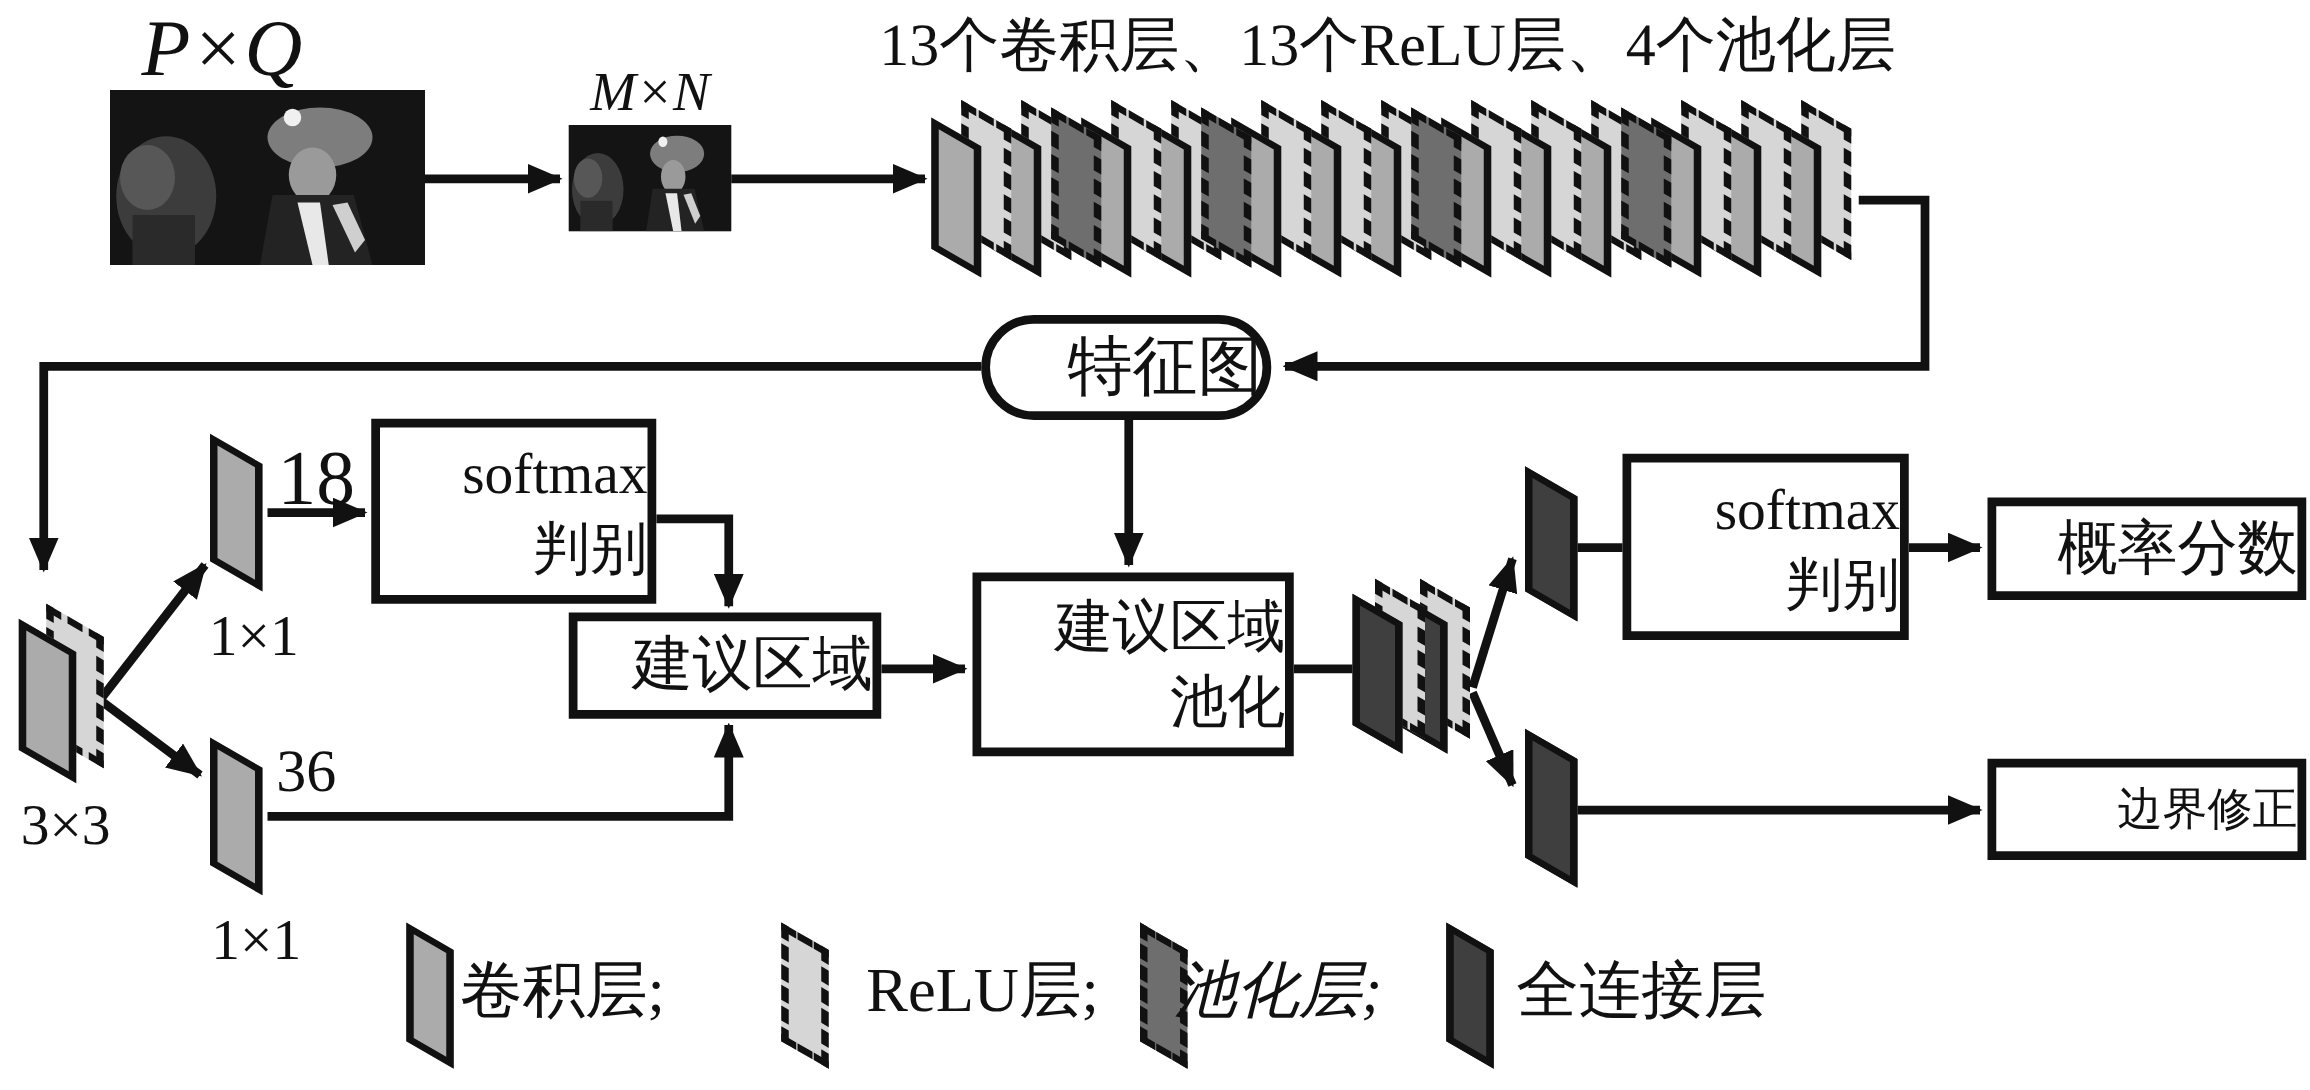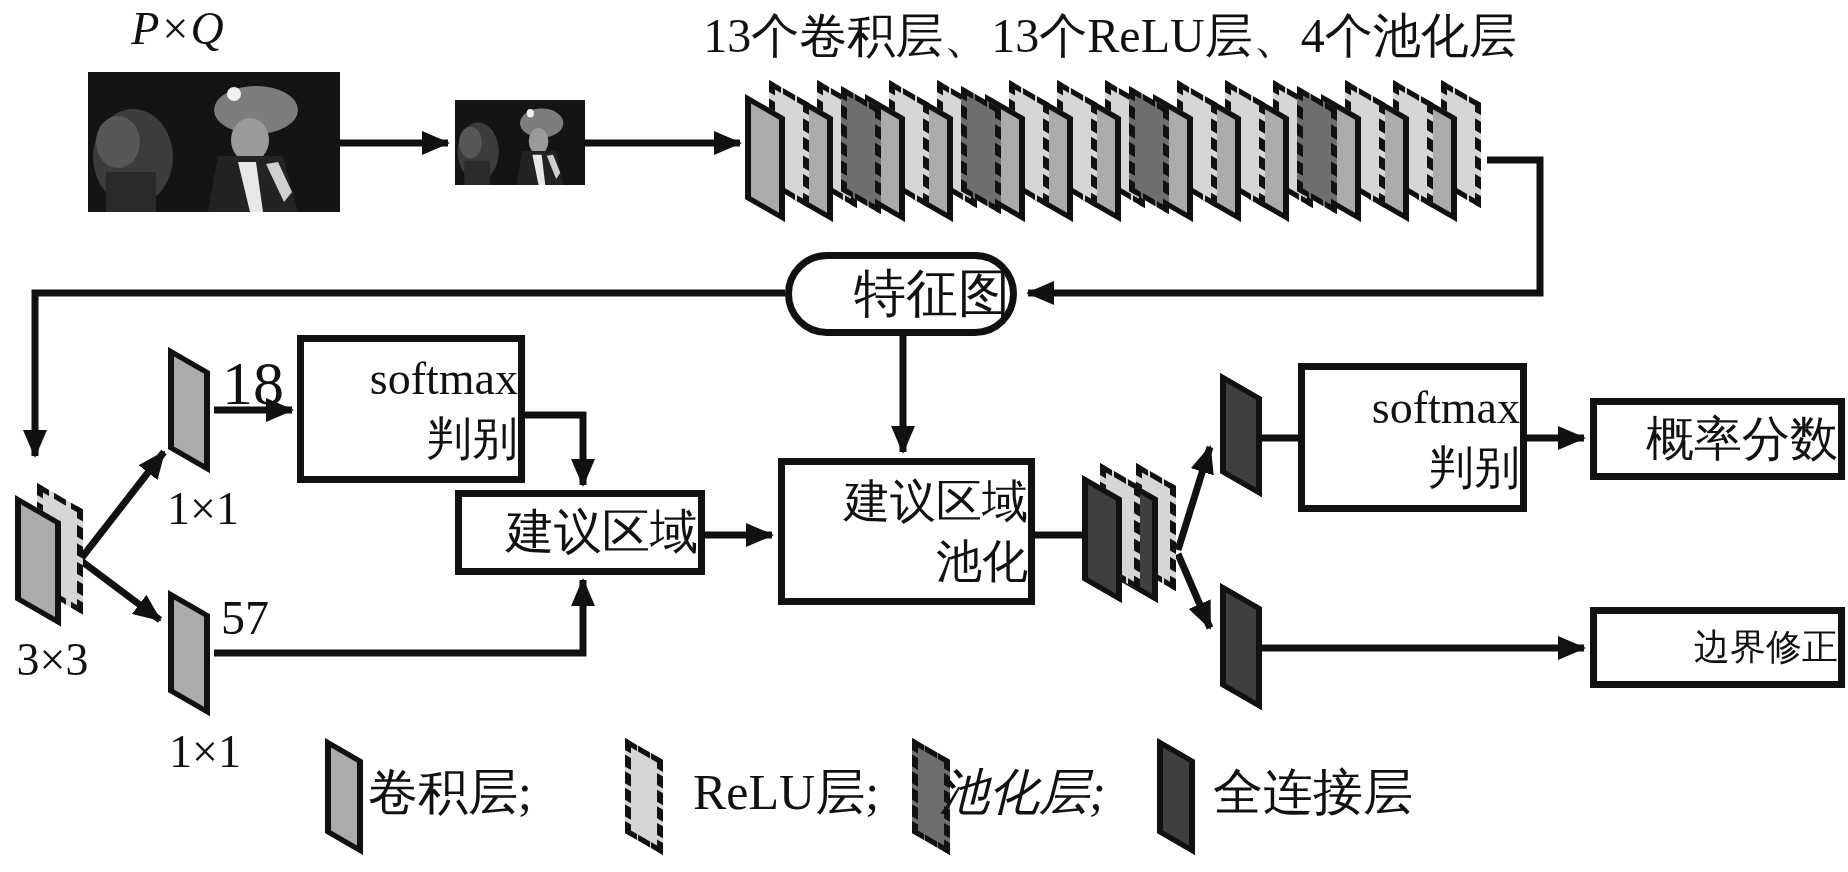--- a/index.html
+++ b/index.html
@@ -49,21 +49,22 @@
       <path d="M705 535 H772" marker-end="url(#arr)"></path>
       <path d="M1035 535 H1082"></path>
       <path d="M1178 550 L1210 447" marker-end="url(#arr)"></path>
       <path d="M1178 554 L1210 628" marker-end="url(#arr)"></path>
       <path d="M1262 438 H1300"></path>
       <path d="M1527 438 H1584" marker-end="url(#arr)"></path>
       <path d="M1262 648 H1584" marker-end="url(#arr)"></path>
     </g>
   </svg>
 
-  <div class="lbl ital" style="left:90px;top:2px;width:175px;font-size:46px;">P×Q</div>
+  <div class="lbl ital" style="left:90px;top:2px;width:175px;font-size:64px;">P×Q</div>
+  <div class="lbl ital" style="left:450px;top:48px;width:140px;font-size:44px;">M×N</div>
   <div class="lbl" style="left:655px;top:4px;width:910px;font-size:48px;">13个卷积层、13个ReLU层、4个池化层</div>
 
   <div class="photo" style="left:88px;top:72px;width:252px;height:140px;">
     <svg width="252" height="140" viewBox="0 0 252 140">
       <rect width="252" height="140" fill="#141414"></rect>
       <ellipse cx="45" cy="85" rx="40" ry="48" fill="#3c3c3c"></ellipse>
       <ellipse cx="30" cy="70" rx="22" ry="26" fill="#575757"></ellipse>
       <rect x="18" y="100" width="50" height="40" fill="#2a2a2a"></rect>
       <ellipse cx="168" cy="38" rx="42" ry="24" fill="#7d7d7d"></ellipse>
       <circle cx="146" cy="22" r="7" fill="#f0f0f0"></circle>
@@ -133,21 +134,21 @@
 
   <div class="stack" id="cls-conv-stack" style="left:168px;top:347px;width:60px;height:140px;">
       <div class="sheet conv" style="left: 0px; top: 0px; width: 42px; height: 102px; z-index: 60;"></div>
     </div>
   <div class="lbl" style="left:222px;top:348px;width:60px;font-size:62px;">18</div>
   <div class="lbl" style="left:148px;top:482px;width:110px;font-size:46px;">1×1</div>
 
   <div class="stack" id="reg-conv-stack" style="left:168px;top:590px;width:60px;height:140px;">
       <div class="sheet conv" style="left: 0px; top: 0px; width: 42px; height: 102px; z-index: 60;"></div>
     </div>
-  <div class="lbl" style="left:215px;top:590px;width:60px;font-size:48px;">57</div>
+  <div class="lbl" style="left:215px;top:590px;width:60px;font-size:48px;">36</div>
   <div class="lbl" style="left:150px;top:725px;width:110px;font-size:46px;">1×1</div>
 
   <div class="box" style="left:297px;top:335px;width:228px;height:148px;font-size:46px;">
     <div class="ln">softmax</div>
     <div class="ln">判别</div>
   </div>
 
   <div class="box" style="left:455px;top:490px;width:250px;height:85px;font-size:48px;">
     <div class="ln">建议区域</div>
   </div>

